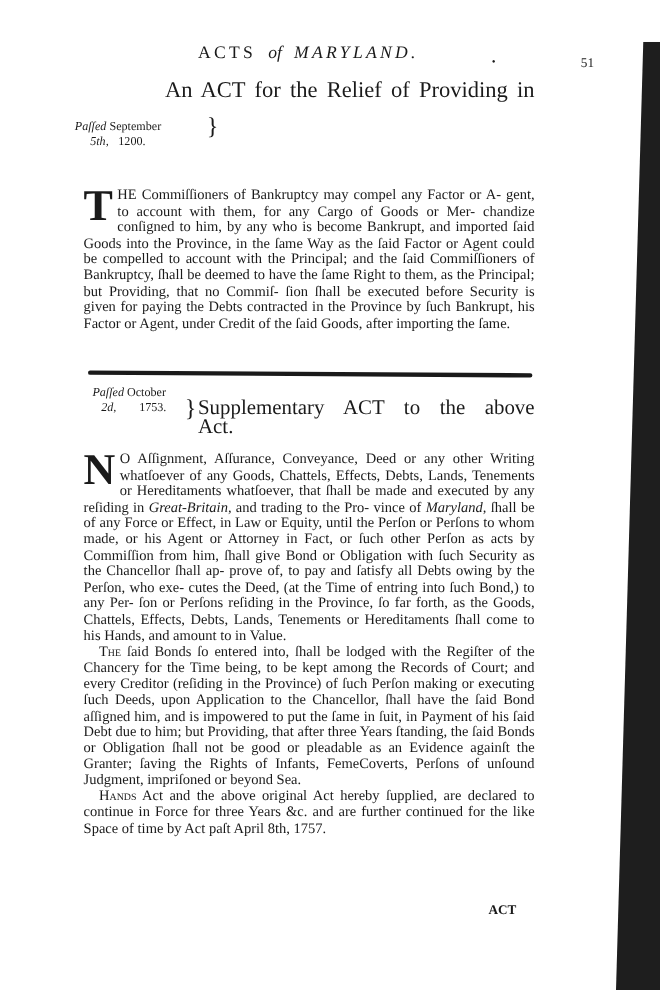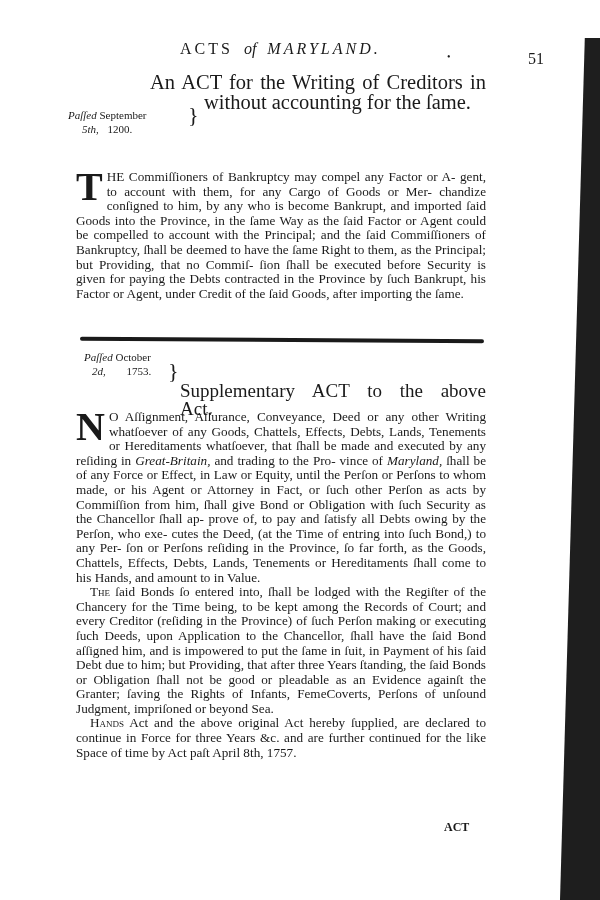--- a/index.html
+++ b/index.html
@@ -12,21 +12,21 @@
       position: absolute; top: 38px; right: 0; bottom: 0; width: 40px;
       background: #1e1e1e;
       clip-path: polygon(62% 0, 100% 0, 100% 100%, 0 100%);
     }
     .running-head {
       position: absolute; top: 40px; left: 180px; width: 320px;
       font-size: 16px; letter-spacing: 3px; font-style: normal;
     }
     .running-head .of { font-style: italic; letter-spacing: 0; margin: 0 4px; }
     .running-head .state { font-style: italic; letter-spacing: 3px; }
-    .page-num { position: absolute; top: 50px; left: 528px; font-size: 16px; }
+    .page-num { position: absolute; top: 50px; left: 528px; font-size: 12px; }
     .dot { position: absolute; top: 51px; left: 447px; font-size: 10px; }
 
     .act1-title {
       position: absolute; top: 72px; left: 150px; width: 336px;
       font-size: 20.5px; line-height: 20px; text-align: justify;
     }
     .act1-title .line { display: block; text-align: justify; text-align-last: justify; }
     .act1-title .line.first { padding-left: 0; }
     .act1-title .line.indent { padding-left: 54px; }
     .act1-title .line.last { text-align-last: left; padding-left: 54px; }
@@ -50,21 +50,21 @@
     .sc { font-variant: small-caps; }
     .it { font-style: italic; }
 
     .rule {
       position: absolute; top: 338px; left: 80px; width: 404px; height: 4px;
       background: #1a1a1a; transform: rotate(0.35deg); border-radius: 2px;
     }
 
     .act2-title {
       position: absolute; top: 362px; left: 180px; width: 306px;
-      font-size: 19px; line-height: 18px; margin-top: 20px;
+      font-size: 19px; line-height: 18px;
     }
     .act2-title .line { display: block; }
     .act2-title .line.first { text-align: justify; text-align-last: justify; }
 
     .catchword {
       position: absolute; top: 820px; left: 444px; font-size: 12px; font-weight: bold;
     }
   </style>
 </head>
 <body>
@@ -79,22 +79,21 @@
 <div class="dot">•</div>
 <div class="page-num">51</div>
 
 <div class="side-note" style="top:108px; left:68px;">
   <div><span class="it">Paſſed</span> <span>September</span></div>
   <div style="padding-left:14px;"><span class="it">5th,</span> <span style="margin-left:6px">1200.</span></div>
 </div>
 <div class="brace" style="top:108px; left:188px;">}</div>
 
 <div class="act1-title">
-  <span class="line first">An ACT for the Writing of Creditors in</span>
-  <span class="line last">without accounting for the ſame.</span>
+  <span class="line first">An ACT for the Relief of Providing in</span>
 </div>
 
 <div class="body-text" style="top:170px;">
   <p>
     <span class="dropcap">T</span>
     <span>HE Commiſſioners of Bankruptcy may compel any Factor or A- gent, to account with them, for any Cargo of Goods or Mer- chandize conſigned to him, by any who is become Bankrupt, and imported ſaid Goods into the Province, in the ſame Way as the ſaid Factor or Agent could be compelled to account with the Principal; and the ſaid Commiſſioners of Bankruptcy, ſhall be deemed to have the ſame Right to them, as the Principal; but Providing, that no Commiſ- ſion ſhall be executed before Security is given for paying the Debts contracted in the Province by ſuch Bankrupt, his Factor or Agent, under Credit of the ſaid Goods, after importing the ſame.</span>
   </p>
 </div>
 
 <div class="rule"></div>

